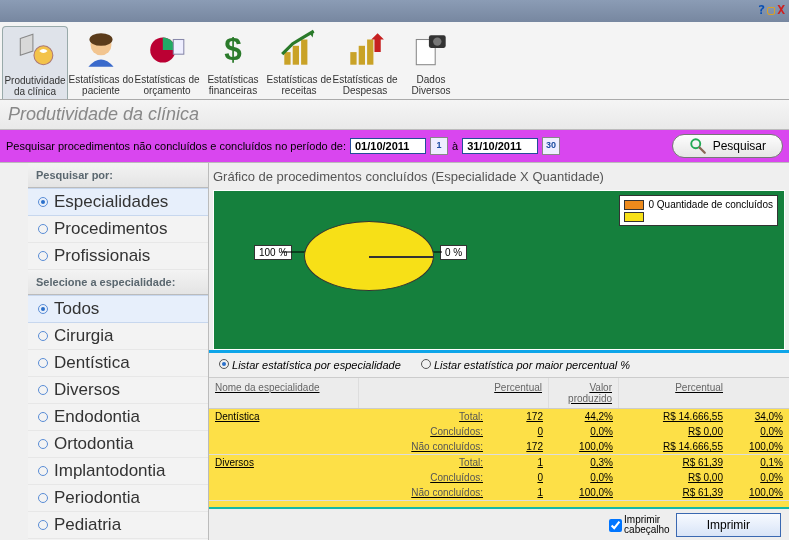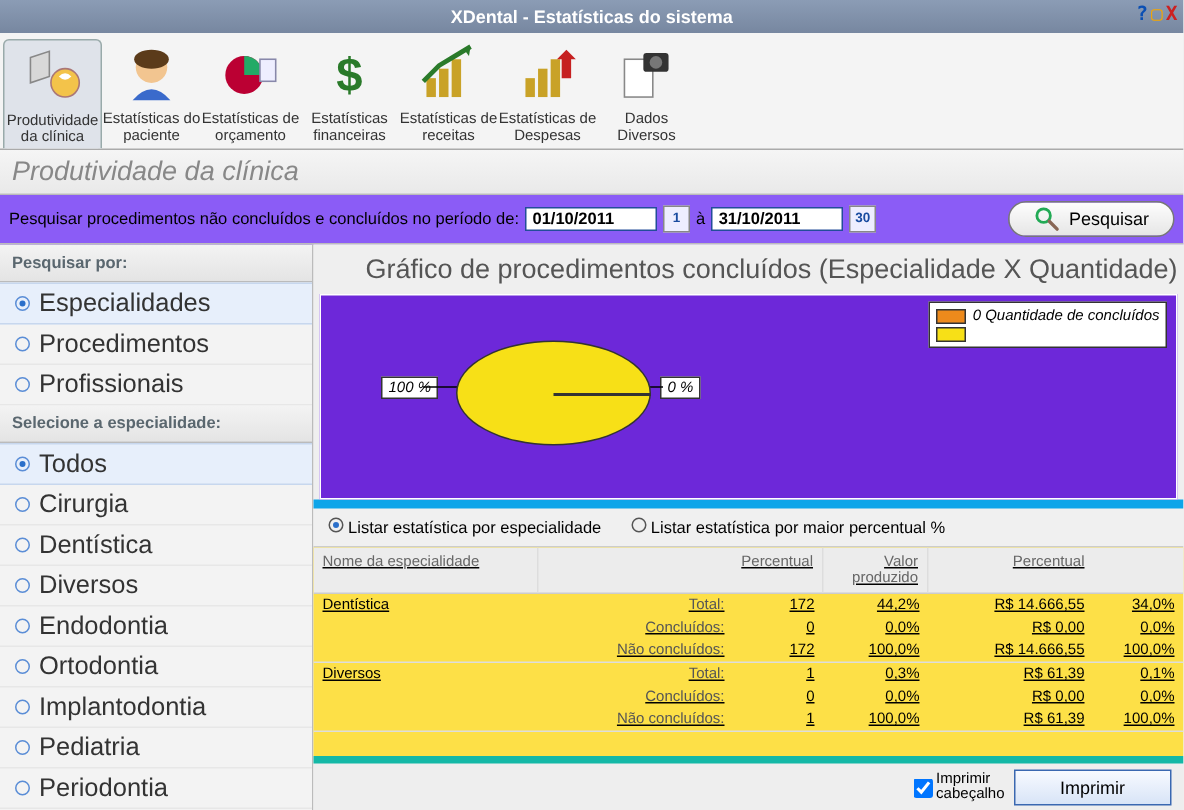--- a/index.html
+++ b/index.html
@@ -13,73 +13,72 @@
   .winbtns .close{ color: #cc2020; }
 
   .toolbar { display: flex; background: #f4f4f4; border-bottom: 1px solid #aaa; padding: 4px 2px 0 2px; }
   .tb-item { width: 66px; text-align: center; font-size: 10px; color: #333; line-height: 11px; padding-bottom: 2px; cursor: pointer; }
   .tb-item.selected { background: #dfe3ea; border: 1px solid #9aa; border-bottom: none; border-radius: 4px 4px 0 0; }
   .tb-icon { height: 48px; display: flex; align-items: center; justify-content: center; }
   .tb-icon svg { width: 42px; height: 42px; }
 
   .pagetitle { background: linear-gradient(#f5f5f5,#e9e9e9); padding: 4px 8px; font-size: 18px; font-style: italic; color: #888; border-bottom: 1px solid #bbb; }
 
-  .searchrow { display: flex; align-items: center; padding: 4px 6px; font-size: 11px; background: #8b5cf6; border-bottom: 1px solid #bbb; gap: 4px; }
-  .searchrow input[type=text] { font-size: 11px; padding: 1px 4px; border: 1px solid #234d99; background: #fff; width: 88px; font-weight: bold; }
+  .searchrow { display: flex; align-items: center; padding: 4px 6px; font-size: 11px; background: #d946ef; border-bottom: 1px solid #bbb; gap: 4px; }
+  .searchrow input[type=text] { font-size: 11px; padding: 1px 4px; border: 1px solid #234d99; background: #fff; width: 76px; font-weight: bold; }
   .calbtn { width: 18px; height: 18px; border: 1px solid #888; background: #eef; font-size: 9px; text-align: center; line-height: 14px; cursor: pointer; color:#1a4ca0; font-weight:bold;}
   .searchbtn { margin-left: auto; display: flex; align-items: center; gap: 6px; padding: 2px 16px; border: 1px solid #777; border-radius: 14px; background: linear-gradient(#fdfdfd,#e6e6e6); cursor: pointer; font-size: 12px; }
   .searchbtn svg { width: 18px; height: 18px; }
 
-  .main { display: flex; height: 378px; }
+  .main { display: flex; height: 378px; margin-left: 28px; }
   .sidebar { width: 272px; background: #f3f3f3; border-right: 1px solid #bbb; overflow: auto; }
   .side-head { padding: 6px 8px; font-size: 11px; color: #5a676f; font-weight: bold; background: linear-gradient(#f3f3f3,#e4e4e4); border-bottom: 1px solid #bbb; }
   .side-item { display: flex; align-items: center; gap: 6px; padding: 3px 10px; font-size: 17px; color: #333; cursor: pointer; border-bottom: 1px solid #e7e7e7; }
   .side-item.selected { background: #e7effb; border-top:1px solid #c7d7ee; border-bottom:1px solid #c7d7ee; }
   .radio { width: 10px; height: 10px; border-radius: 50%; border: 1px solid #5a8dd6; display: inline-block; position: relative; }
   .radio.on::after { content: ""; position: absolute; inset: 2px; border-radius: 50%; background: #2a6fca; }
 
   .content { flex: 1; background: #efefef; display: flex; flex-direction: column; }
-  .chart-title { text-align: right; font-size: 18px; color: #555; padding: 6px 4px; }
-  .chart-area { height: 137px; position: relative; background: #6d28d9; margin: 0 4px; border: 1px solid #fff; font-style: italic; }
+  .chart-title { text-align: left; font-size: 13px; color: #555; padding: 6px 4px; }
+  .chart-area { height: 160px; position: relative; background: #15803d; margin: 0 4px; border: 1px solid #fff; }
   .legend { position: absolute; right: 6px; top: 4px; border: 1px solid #333; background: #fff; font-size: 10px; padding: 2px; }
   .legend-row { display: flex; align-items: center; gap: 4px; padding: 1px 2px; }
   .swatch { width: 20px; height: 10px; border: 1px solid #333; }
   .swatch.orange { background: #ed8a1c; }
   .swatch.yellow { background: #f7e017; }
   .callout { position: absolute; border: 1px solid #333; background: #fff; font-size: 10px; padding: 1px 4px; }
 
   .pie { position: absolute; left: 90px; top: 30px; width: 130px; height: 85px; }
   .pie-ellipse { position:absolute; left:0; top:0; width:130px; height:70px; border-radius:50%; background:#f7e017; border:1px solid #333; }
   .pie-side { position:absolute; left:0; top:35px; width:130px; height:22px; background:#caa90f; border-radius: 0 0 65px 65px / 0 0 12px 12px; border:1px solid #333; border-top:none; z-index:-1;}
   .pie-side2 { position:absolute; left:0; top:20px; width:130px; height:40px; background:#caa90f; border-radius: 65px 65px 65px 65px / 35px 35px 35px 35px; border:1px solid #333; z-index:-2;}
   .pie-slice { position:absolute; left:65px; top:35px; width:65px; height:2px; background:#333; }
 
-  .opt-row { display: flex; align-items: center; gap: 20px; padding: 6px 10px; font-size: 11px; border-top:6px solid #0ea5e9; border-bottom:1px solid #ccc; background:#f0f0f0;}
+  .opt-row { display: flex; align-items: center; gap: 20px; padding: 6px 10px; font-size: 11px; border-top:3px solid #0ea5e9; border-bottom:1px solid #ccc; background:#f0f0f0;font-style:italic;}
   .opt-row .radio { border-color:#555; }
 
   .table { flex:1; overflow:auto; background:#fde047; margin:0; font-size:10px;text-decoration:underline; }
   .thead { display:grid; grid-template-columns: 150px 190px 70px 110px 60px; background:#ececec; color:#666; border-bottom:1px solid #ccc;}
   .thead > div { padding:4px 6px; border-right:1px solid #ddd; }
   .thead > div:last-child { border-right:none; text-align:right;}
   .tgroup { border-bottom:1px solid #ddd;}
   .trow { display:grid; grid-template-columns: 150px 130px 60px 70px 110px 60px; }
   .trow > div { padding:2px 6px; }
   .trow .num { text-align:right; }
   .trow .lab { text-align:right; color:#555;}
   .groupname { font-weight:normal; }
 
-  .footer { display:flex; align-items:center; justify-content:flex-end; gap:6px; padding:4px 8px; background:#eee; border-top:5px solid #14b8a6; font-size:10px; }
+  .footer { display:flex; align-items:center; justify-content:flex-end; gap:6px; padding:4px 8px; background:#eee; border-top:2px solid #14b8a6; font-size:10px; }
   .footer label { display:flex; align-items:center; gap:2px; line-height:10px; }
   .printbtn { padding:4px 30px; border:1px solid #3a68b1; background:linear-gradient(#f7faff,#d8e4f7); font-size:12px; cursor:pointer;}
 </style>
 </head>
 <body>
 
 <div class="titlebar">
-  <span>XDental - Estatísticas do sistema</span>
   <div class="winbtns">
     <span class="help">?</span>
     <span class="min">▢</span>
     <span class="close">X</span>
   </div>
 </div>
 
 <div class="toolbar" id="toolbar">
     <div class="tb-item selected">
       <div class="tb-icon">
@@ -215,25 +214,25 @@
         <div class="side-item">
           <span class="radio"></span>
           <span>Ortodontia</span>
         </div>
         <div class="side-item">
           <span class="radio"></span>
           <span>Implantodontia</span>
         </div>
         <div class="side-item">
           <span class="radio"></span>
+          <span>Periodontia</span>
+        </div>
+        <div class="side-item">
+          <span class="radio"></span>
           <span>Pediatria</span>
-        </div>
-        <div class="side-item">
-          <span class="radio"></span>
-          <span>Periodontia</span>
         </div>
         <div class="side-item">
           <span class="radio"></span>
           <span>Prótese</span>
         </div>
         <div class="side-item">
           <span class="radio"></span>
           <span>Radiologia</span>
         </div>
         <div class="side-item">

